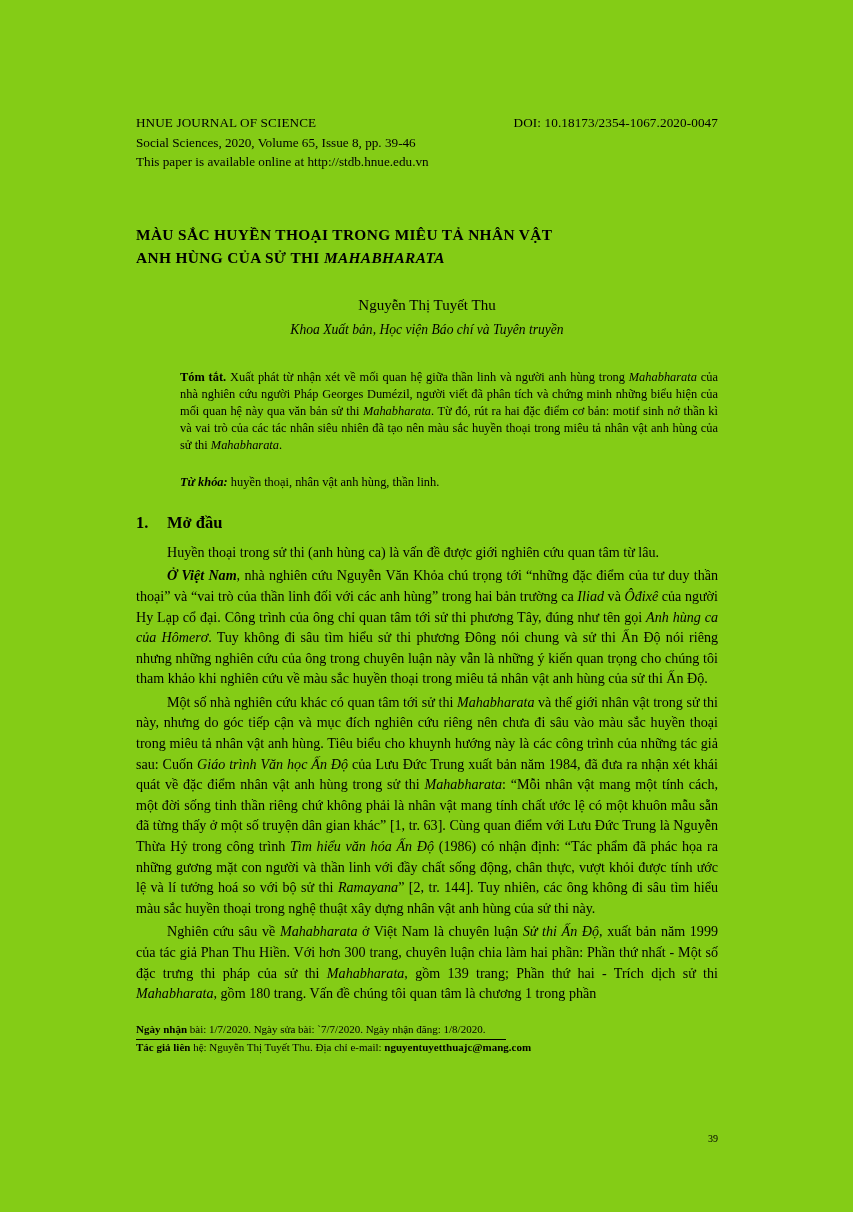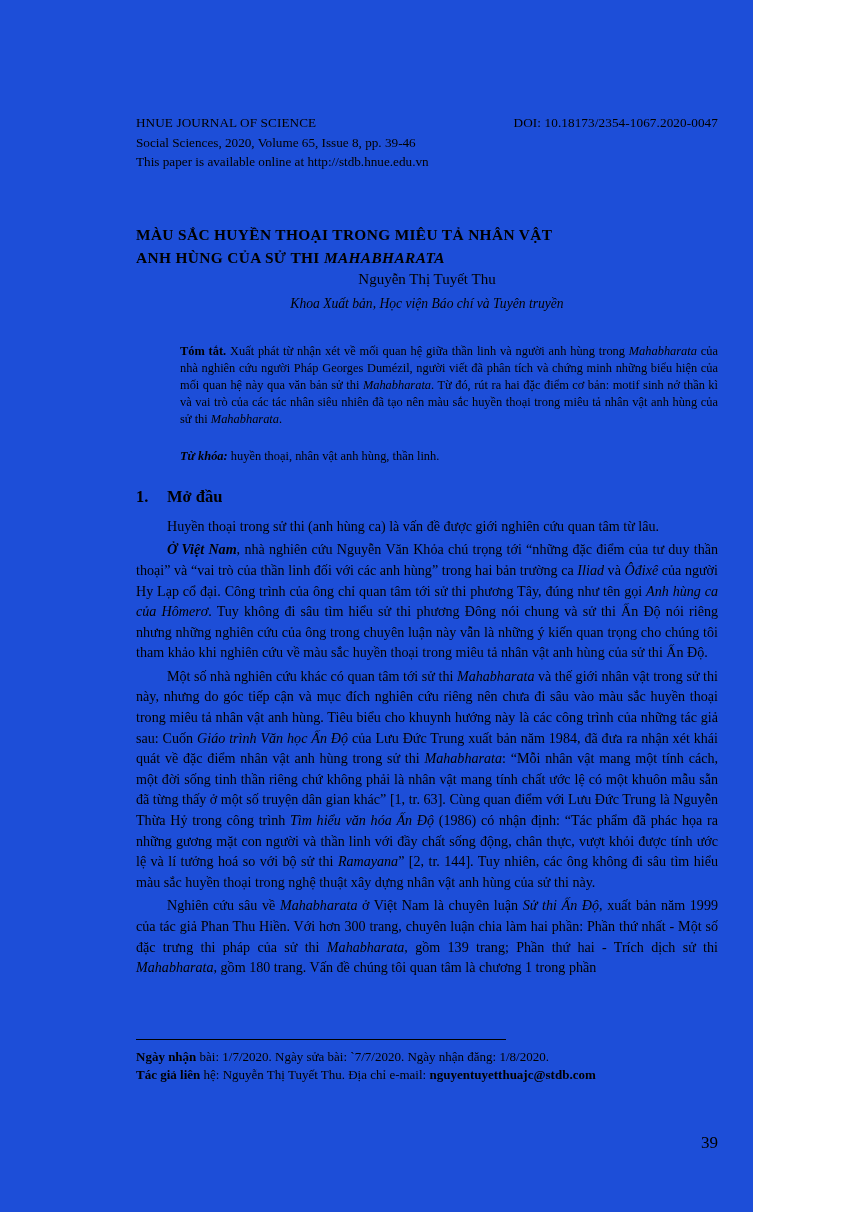--- a/index.html
+++ b/index.html
@@ -6,23 +6,23 @@
     margin: 0;
     padding: 0;
     background: #ffffff;
   }
   body {
     font-family: "Liberation Serif", "DejaVu Serif", serif;
     color: #000000;
   }
   .page {
     position: relative;
-    width: 753px;
+    width: 853px;
     height: 1212px;
-    background: #1d4ed8;
+    background: #84cc16;
     overflow: hidden;
     box-sizing: border-box;
   }
   .content {
     position: absolute;
     left: 136px;
     top: 113px;
     width: 582px;
   }
 
@@ -49,20 +49,21 @@
   .paper-title {
     font-size: 15.4px;
     font-weight: bold;
     line-height: 23px;
     letter-spacing: 0.35px;
   }
   .paper-title .ital { font-style: italic; }
 
   
   .author-block {
+    margin-top: 26px;
     text-align: center;
   }
   .author-name {
     font-size: 15px;
     line-height: 21px;
   }
   .author-affil {
     font-size: 13.6px;
     font-style: italic;
     line-height: 21px;
@@ -117,36 +118,36 @@
     position: absolute;
     left: 136px;
     top: 1039px;
     width: 370px;
     height: 0;
     border-top: 1.6px solid #000;
   }
   .footnote {
     position: absolute;
     left: 136px;
-    top: 1048px;
+    top: 1020px;
     width: 582px;
-    font-size: 13px;
+    font-size: 11px;
     line-height: 18.4px;
   }
   .footnote .fn-lead { font-weight: bold; }
   .footnote .fn-email { font-weight: bold; }
 
   
   .page-number {
     position: absolute;
     left: 0;
     top: 1133px;
     width: 718px;
     text-align: right;
-    font-size: 17px;
+    font-size: 10px;
   }
 </style>
 </head>
 <body>
 
 <div class="page">
 
   <div class="content">
 
     <div class="masthead">
@@ -190,18 +191,18 @@
 
     <div class="body-para"><span>Một số nhà nghiên cứu khác có quan tâm tới sử thi </span><span class="ital">Mahabharata</span><span> và thế giới nhân vật trong sử thi này, nhưng do góc tiếp cận và mục đích nghiên cứu riêng nên chưa đi sâu vào màu sắc huyền thoại trong miêu tả nhân vật anh hùng. Tiêu biểu cho khuynh hướng này là các công trình của những tác giả sau: Cuốn </span><span class="ital">Giáo trình Văn học Ấn Độ</span><span> của Lưu Đức Trung xuất bản năm 1984, đã đưa ra nhận xét khái quát về đặc điểm nhân vật anh hùng trong sử thi </span><span class="ital">Mahabharata</span><span>: “Mỗi nhân vật mang một tính cách, một đời sống tinh thần riêng chứ không phải là nhân vật mang tính chất ước lệ có một khuôn mẫu sẵn đã từng thấy ở một số truyện dân gian khác” [1, tr. 63]. Cùng quan điểm với Lưu Đức Trung là Nguyễn Thừa Hỷ trong công trình </span><span class="ital">Tìm hiểu văn hóa Ấn Độ</span><span> (1986) có nhận định: “Tác phẩm đã phác họa ra những gương mặt con người và thần linh với đầy chất sống động, chân thực, vượt khỏi được tính ước lệ và lí tưởng hoá so với bộ sử thi </span><span class="ital">Ramayana</span><span>” [2, tr. 144]. Tuy nhiên, các ông không đi sâu tìm hiểu màu sắc huyền thoại trong nghệ thuật xây dựng nhân vật anh hùng của sử thi này.</span></div>
 
     <div class="body-para"><span>Nghiên cứu sâu về </span><span class="ital">Mahabharata</span><span> ở Việt Nam là chuyên luận </span><span class="ital">Sử thi Ấn Độ</span><span>, xuất bản năm 1999 của tác giả Phan Thu Hiền. Với hơn 300 trang, chuyên luận chia làm hai phần: Phần thứ nhất  - Một số đặc trưng thi pháp của sử thi </span><span class="ital">Mahabharata</span><span>, gồm 139 trang; Phần thứ hai - Trích dịch sử thi </span><span class="ital">Mahabharata</span><span>, gồm 180 trang. Vấn đề chúng tôi quan tâm là chương 1 trong phần</span></div>
 
   </div>
 
   <div class="footnote-rule"></div>
   <div class="footnote">
     <div><span class="fn-lead">Ngày nhận</span><span> bài: 1/7/2020. Ngày sửa bài: `7/7/2020. Ngày nhận đăng: 1/8/2020.</span></div>
-    <div><span class="fn-lead">Tác giả liên</span><span> hệ: Nguyễn Thị Tuyết Thu. Địa chỉ e-mail: </span><span class="fn-email">nguyentuyetthuajc@stdb.com</span></div>
+    <div><span class="fn-lead">Tác giả liên</span><span> hệ: Nguyễn Thị Tuyết Thu. Địa chỉ e-mail: </span><span class="fn-email">nguyentuyetthuajc@mang.com</span></div>
   </div>
 
   <div class="page-number">39</div>
 
 </div>
 
 </body></html>

